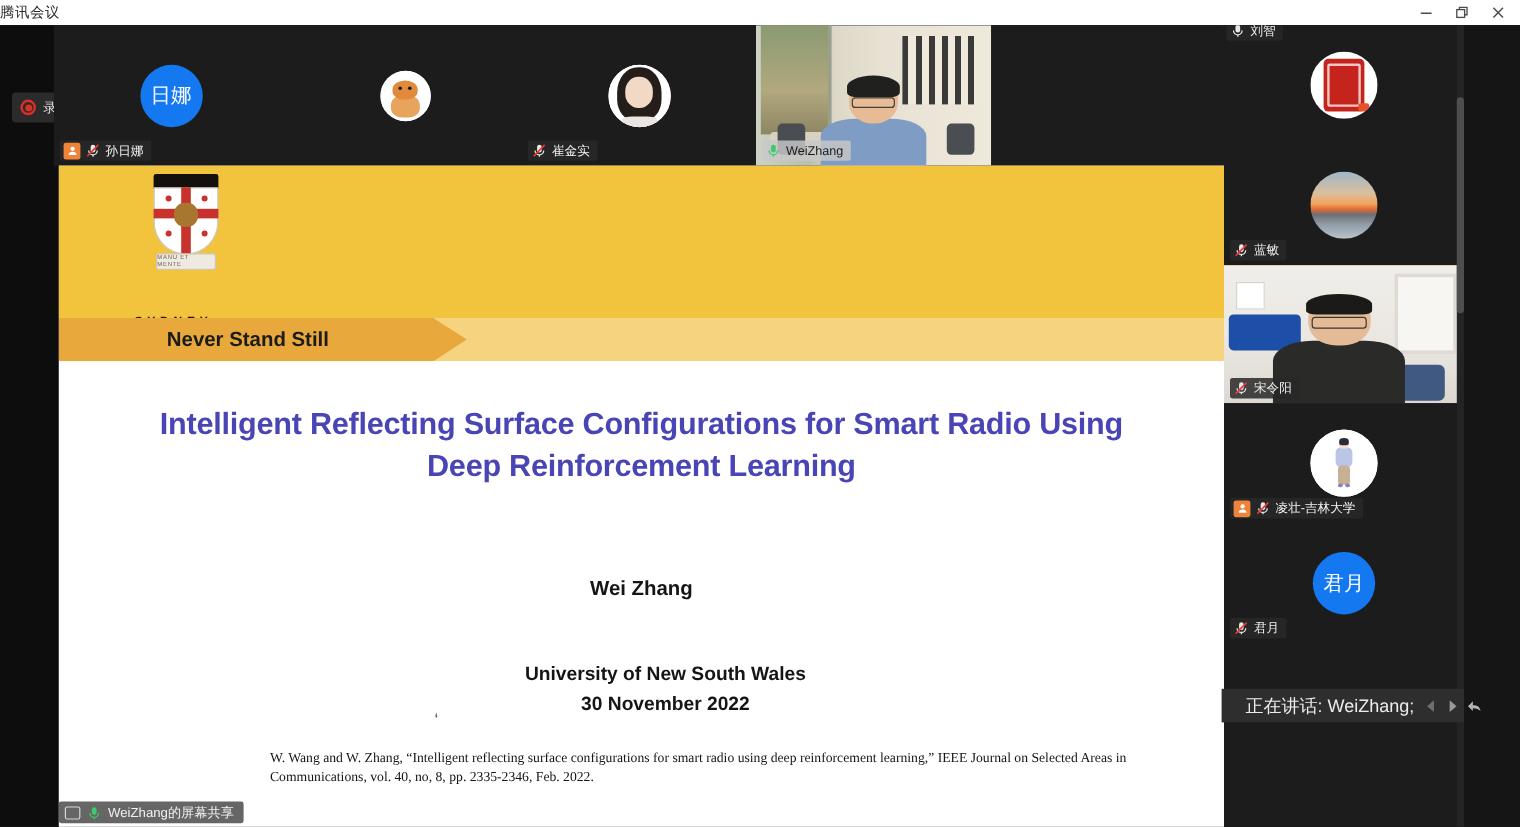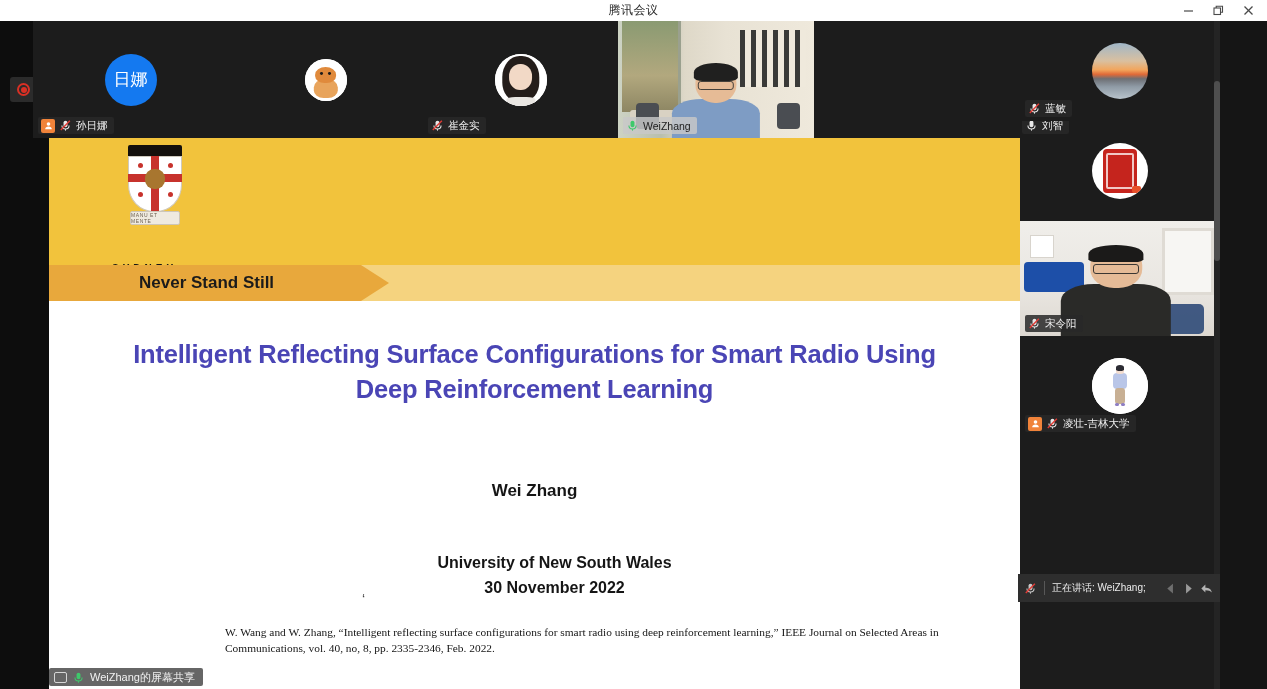--- a/index.html
+++ b/index.html
@@ -4,21 +4,21 @@
 <style>
   * { margin:0; padding:0; box-sizing:border-box; }
   html,body { width:1267px; height:689px; overflow:hidden; background:#1a1a1a;
               font-family:"Liberation Sans","DejaVu Sans",sans-serif; }
 
   .app { position:relative; width:1267px; height:689px; background:#1c1c1c; }
 
   
   .titlebar { position:absolute; top:0; left:0; width:1267px; height:21px;
               background:#ffffff; display:flex; align-items:center;
-              justify-content:center; }
+              }
   .titlebar .t { font-size:12px; color:#2b2b2b; letter-spacing:.5px; }
   .wincontrols { position:absolute; right:4px; top:0; height:21px;
                  display:flex; align-items:center; gap:0px; }
   .wc { width:30px; height:21px; display:flex; align-items:center;
         justify-content:center; font-size:12px; color:#4a4a4a; cursor:default; }
   .wc svg { display:block; }
 
   
   .body { position:absolute; top:21px; left:0; width:1267px; height:668px;
           background:#1c1c1c; }
@@ -32,21 +32,21 @@
              background:#2b2b2b; border-radius:3px; display:flex;
              align-items:center; padding:0 9px 0 7px; gap:6px; }
   .recdot { width:13px; height:13px; border-radius:50%;
             border:2px solid #d93025; display:flex; align-items:center;
             justify-content:center; }
   .recdot i { width:6px; height:6px; border-radius:50%; background:#d93025;
               display:block; }
   .recpill span { font-size:11px; color:#e6e6e6; }
 
   
-  .strip { position:absolute; left:33px; top:0; width:971px; height:117px;
+  .strip { position:absolute; left:45px; top:0; width:971px; height:117px;
            background:#1c1c1c; display:flex; }
   .tile { position:relative; height:117px; background:#1c1c1c;
           overflow:hidden; flex:0 0 auto; }
   .tile.avatarTile { display:flex; align-items:center; justify-content:center; }
 
   .namebadge { position:absolute; left:5px; bottom:4px; height:17px;
                background:rgba(40,40,40,.85); border-radius:2px;
                display:flex; align-items:center; gap:4px; padding:0 6px 0 3px;
                font-size:10.5px; color:#f0f0f0; white-space:nowrap; z-index:3; }
   .namebadge.light { background:rgba(200,200,200,.82); color:#1b1b1b; }
@@ -268,21 +268,21 @@
             background:#242424; }
   .scroll .thumb { position:absolute; left:0; top:60px; width:6px; height:180px;
             background:#4e4e4e; border-radius:3px; }
 
   .farright { position:absolute; left:1220px; top:0; width:47px; height:668px;
               background:#151515; }
 
   .speakbar { position:absolute; left:1018px; top:553px; width:202px;
               height:28px; background:#2e2e2e; display:flex;
               align-items:center; padding:0 6px; gap:7px; z-index:8; }
-  .speakbar .txt { font-size:10px; color:#ececec; white-space:nowrap; }
+  .speakbar .txt { font-size:15px; color:#ececec; white-space:nowrap; }
   .speakbar .sep { width:1px; height:14px; background:#585858; }
   .navarrows { margin-left:auto; display:flex; align-items:center; gap:5px; }
   .navarrows svg { display:block; }
 </style>
 </head>
 <body>
 
 <div class="app">
 
   <div class="titlebar">
@@ -443,47 +443,47 @@
         <path d="M3.6 8a4.4 4.4 0 0 0 8.8 0" fill="none" stroke="#3ec96b" stroke-width="1.3"></path>
         <line x1="8" y1="12.4" x2="8" y2="14.3" stroke="#3ec96b" stroke-width="1.3"></line>
       </svg>
       <span>WeiZhang的屏幕共享</span>
     </div>
 
     <div class="side">
 
       <div class="sidecell" style="height:100px;">
         <div class="av" style="width:56px;height:56px;">
-          <div class="sunset"></div>
-        </div>
-        <div class="namebadge">
-          <svg class="mic" viewBox="0 0 16 16">
-            <rect x="5.6" y="2" width="4.8" height="8" rx="2.4" fill="#e8e8e8"></rect>
-            <path d="M3.6 8a4.4 4.4 0 0 0 8.8 0" fill="none" stroke="#e8e8e8" stroke-width="1.3"></path>
-            <line x1="8" y1="12.4" x2="8" y2="14.3" stroke="#e8e8e8" stroke-width="1.3"></line>
-            <line x1="2.2" y1="13.6" x2="13.4" y2="2.2" stroke="#e23b35" stroke-width="1.7"></line>
-          </svg>
-          <span>蓝敏</span>
-        </div>
-      </div>
-
-      <div class="sidecell" style="height:100px;">
-        <div class="av" style="width:56px;height:56px;">
           <div class="seal">
             <div class="stamp"></div>
               <div class="corner"></div>
           </div>
         </div>
         <div class="namebadge" style="left:2px;top:-4px;bottom:auto;">
           <svg class="mic" viewBox="0 0 16 16">
             <rect x="5.6" y="2" width="4.8" height="8" rx="2.4" fill="#e8e8e8"></rect>
             <path d="M3.6 8a4.4 4.4 0 0 0 8.8 0" fill="none" stroke="#e8e8e8" stroke-width="1.3"></path>
             <line x1="8" y1="12.4" x2="8" y2="14.3" stroke="#e8e8e8" stroke-width="1.3"></line>
           </svg>
           <span>刘智</span>
+        </div>
+      </div>
+
+      <div class="sidecell" style="height:100px;">
+        <div class="av" style="width:56px;height:56px;">
+          <div class="sunset"></div>
+        </div>
+        <div class="namebadge">
+          <svg class="mic" viewBox="0 0 16 16">
+            <rect x="5.6" y="2" width="4.8" height="8" rx="2.4" fill="#e8e8e8"></rect>
+            <path d="M3.6 8a4.4 4.4 0 0 0 8.8 0" fill="none" stroke="#e8e8e8" stroke-width="1.3"></path>
+            <line x1="8" y1="12.4" x2="8" y2="14.3" stroke="#e8e8e8" stroke-width="1.3"></line>
+            <line x1="2.2" y1="13.6" x2="13.4" y2="2.2" stroke="#e23b35" stroke-width="1.7"></line>
+          </svg>
+          <span>蓝敏</span>
         </div>
       </div>
 
       <div class="sidecell video active">
         <div class="vid-song">
           <div class="winr"></div>
             <div class="art"></div>
             <div class="sofa"></div>
           <div class="chairs"></div>
           <div class="p">
@@ -526,20 +526,34 @@
             <rect x="5.6" y="2" width="4.8" height="8" rx="2.4" fill="#e8e8e8"></rect>
             <path d="M3.6 8a4.4 4.4 0 0 0 8.8 0" fill="none" stroke="#e8e8e8" stroke-width="1.3"></path>
             <line x1="8" y1="12.4" x2="8" y2="14.3" stroke="#e8e8e8" stroke-width="1.3"></line>
             <line x1="2.2" y1="13.6" x2="13.4" y2="2.2" stroke="#e23b35" stroke-width="1.7"></line>
           </svg>
           <span>凌壮-吉林大学</span>
         </div>
       </div>
 
 
+      <div class="sidecell" style="height:100px;">
+        <div class="av blue" style="width:52px;height:52px;">
+          <span>君月</span>
+        </div>
+        <div class="namebadge">
+          <svg class="mic" viewBox="0 0 16 16">
+            <rect x="5.6" y="2" width="4.8" height="8" rx="2.4" fill="#e8e8e8"></rect>
+            <path d="M3.6 8a4.4 4.4 0 0 0 8.8 0" fill="none" stroke="#e8e8e8" stroke-width="1.3"></path>
+            <line x1="8" y1="12.4" x2="8" y2="14.3" stroke="#e8e8e8" stroke-width="1.3"></line>
+            <line x1="2.2" y1="13.6" x2="13.4" y2="2.2" stroke="#e23b35" stroke-width="1.7"></line>
+          </svg>
+          <span>君月</span>
+        </div>
+      </div>
 
       <div class="scroll">
         <div class="thumb"></div>
       </div>
     </div>
 
     <div class="farright"></div>
 
     <div class="speakbar">
       <svg class="mic" viewBox="0 0 16 16">

